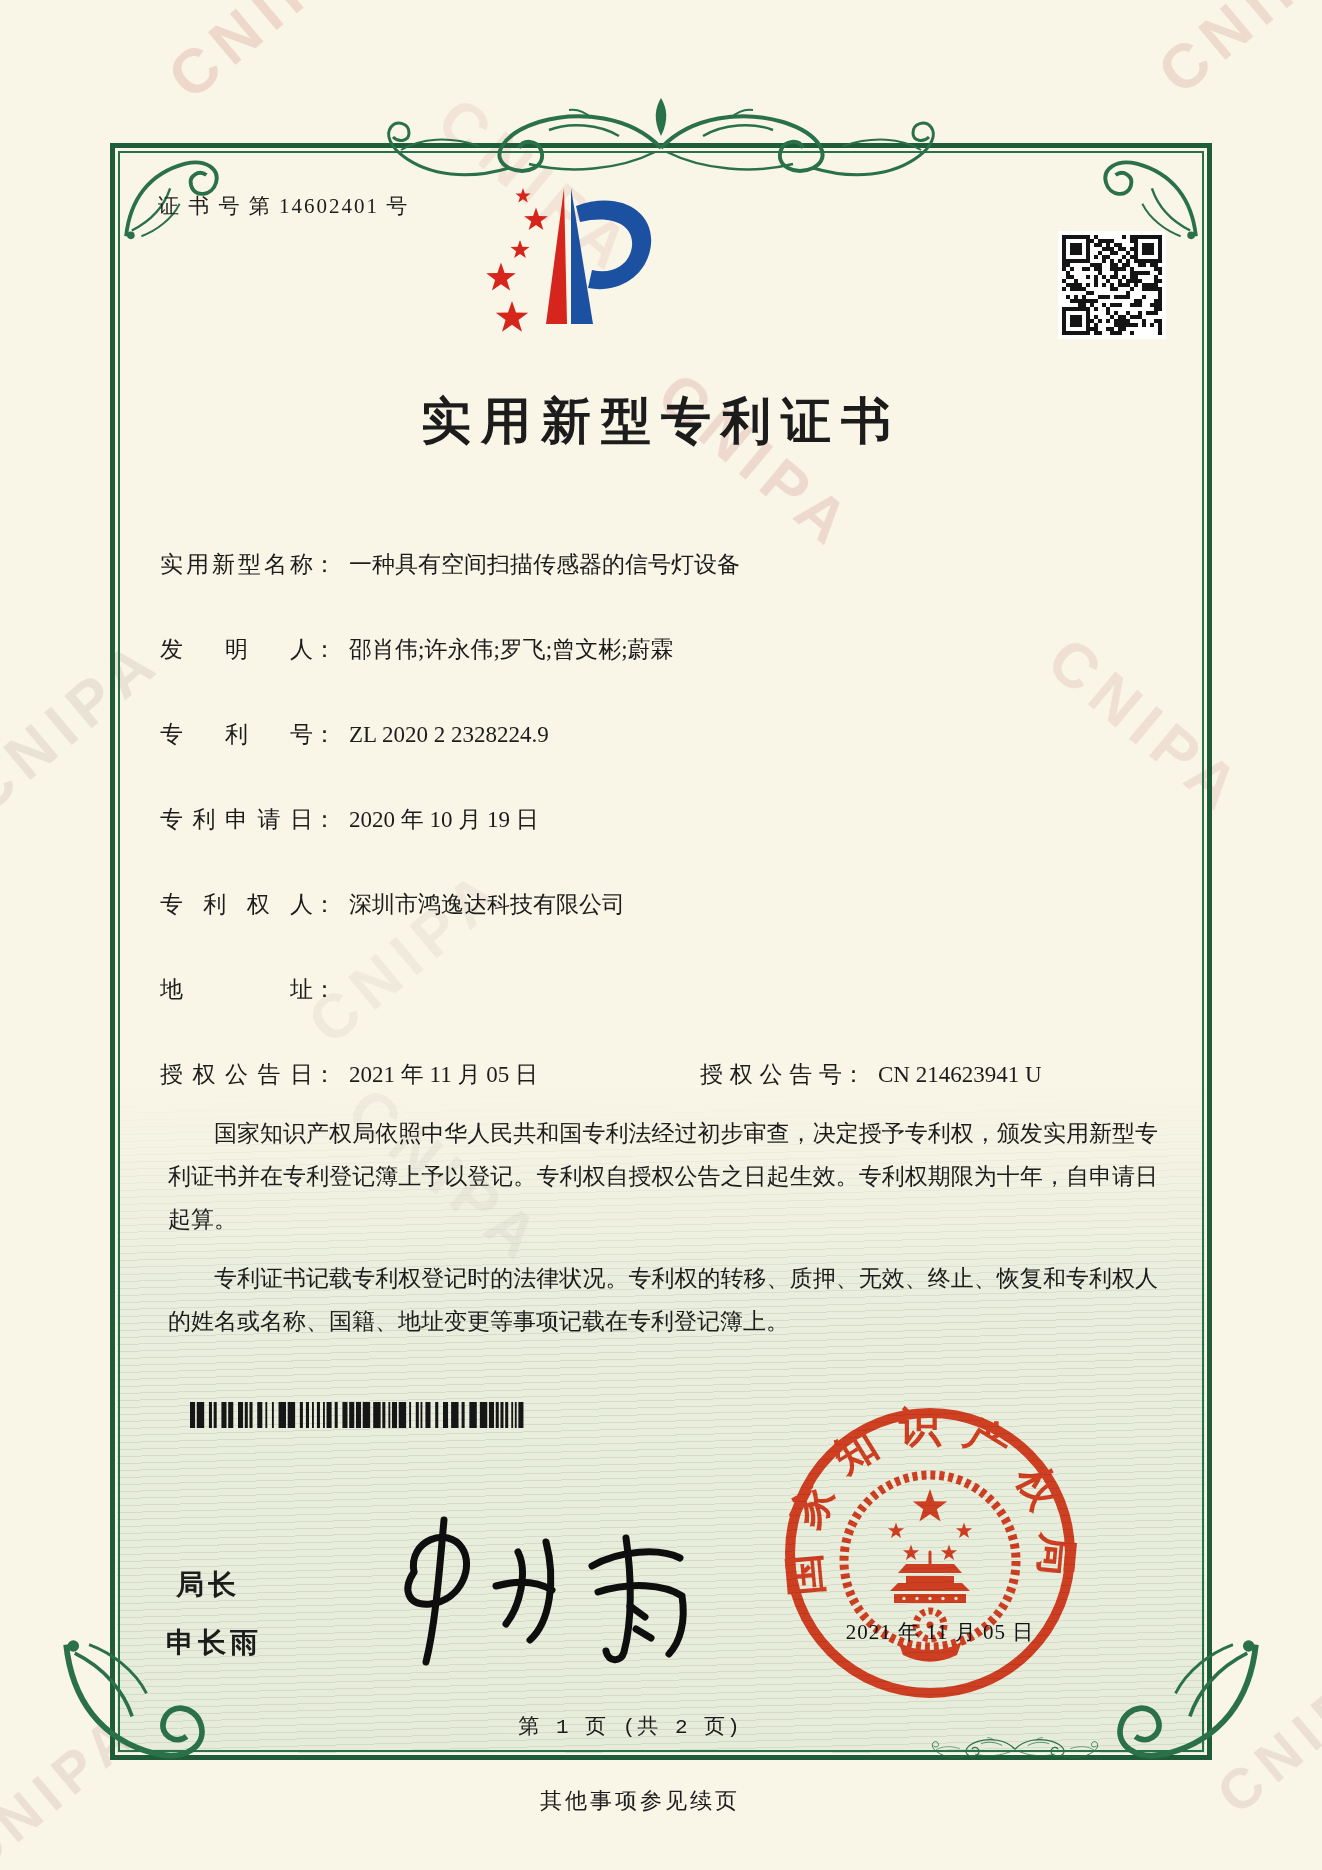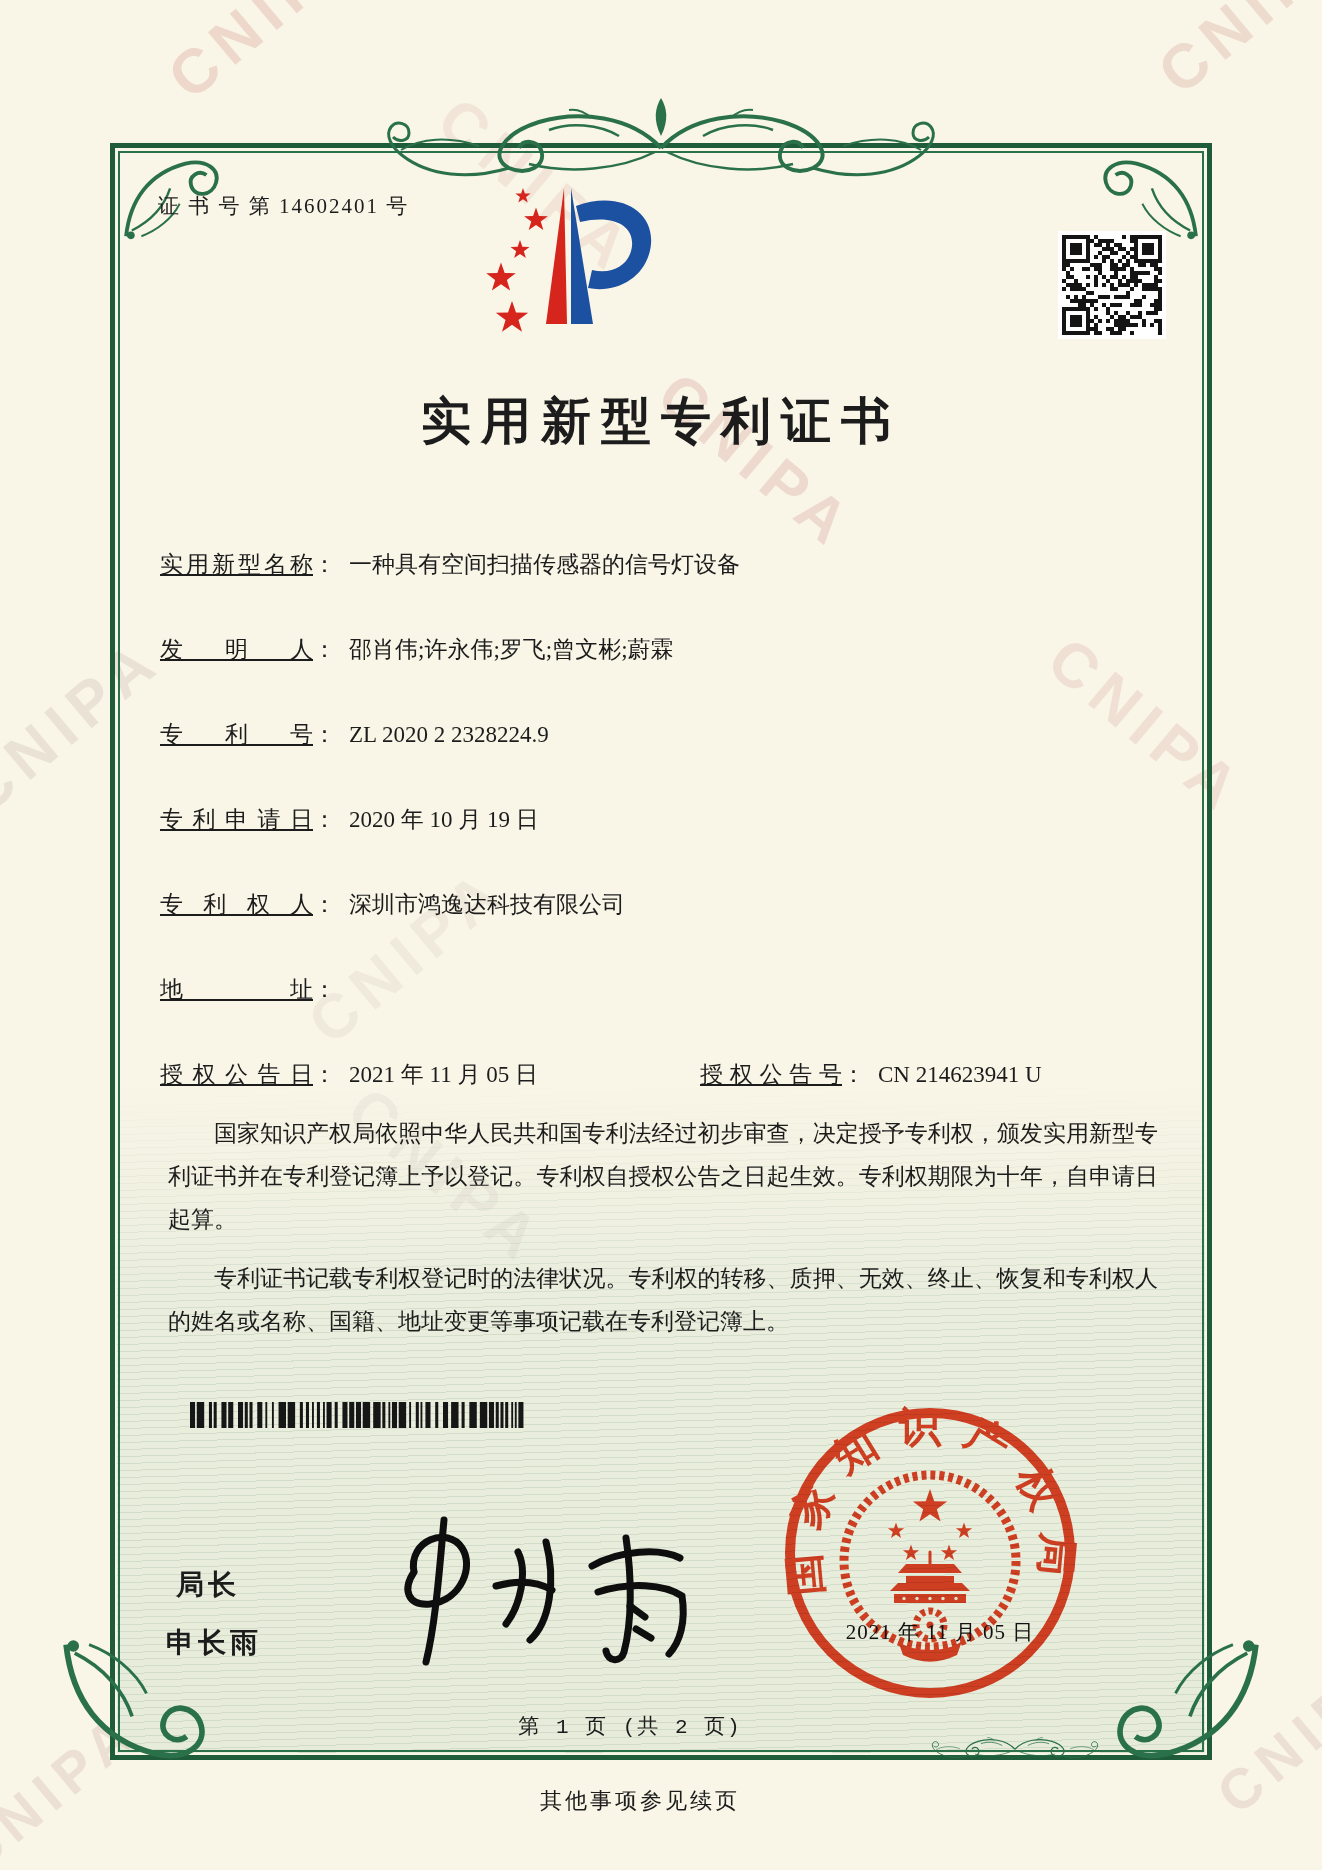--- a/index.html
+++ b/index.html
@@ -47,21 +47,21 @@
   .logo{position:absolute;left:468px;top:178px;width:196px;height:158px;z-index:3;}
   .qr{position:absolute;left:1058px;top:231px;width:108px;height:108px;background:#fff;padding:4px;box-sizing:border-box;z-index:3;}
   .qr svg{width:100%;height:100%;display:block;shape-rendering:crispEdges;}
   .title{
     position:absolute;left:0;width:1322px;top:388px;text-align:center;z-index:3;
     font-size:50px;font-weight:700;letter-spacing:10px;
   }
   
   .fields{position:absolute;left:160px;top:549px;width:1010px;z-index:3;font-size:23px;line-height:32px;}
   .frow{display:flex;margin-bottom:53px;position:relative;}
-  .flabel{display:inline-block;width:153px;text-align:justify;text-align-last:justify;flex:0 0 153px;text-decoration:underline;}
+  .flabel{display:inline-block;width:153px;text-align:justify;text-align-last:justify;flex:0 0 153px;}
   .fcolon{flex:0 0 auto;margin-right:13px;}
   .fvalue{max-width:700px;}
   .grant-pair{position:absolute;left:540px;top:0;display:flex;}
   .grant-pair .flabel{width:142px;flex-basis:142px;}
   
   .body-text{position:absolute;left:152px;top:1096px;width:1022px;z-index:3;
     font-size:23px;line-height:43px;text-align:justify;}
   .body-text p{margin:16px;text-indent:2em;}
   
   .barcode{position:absolute;left:190px;top:1402px;width:338px;height:26px;z-index:3;}

